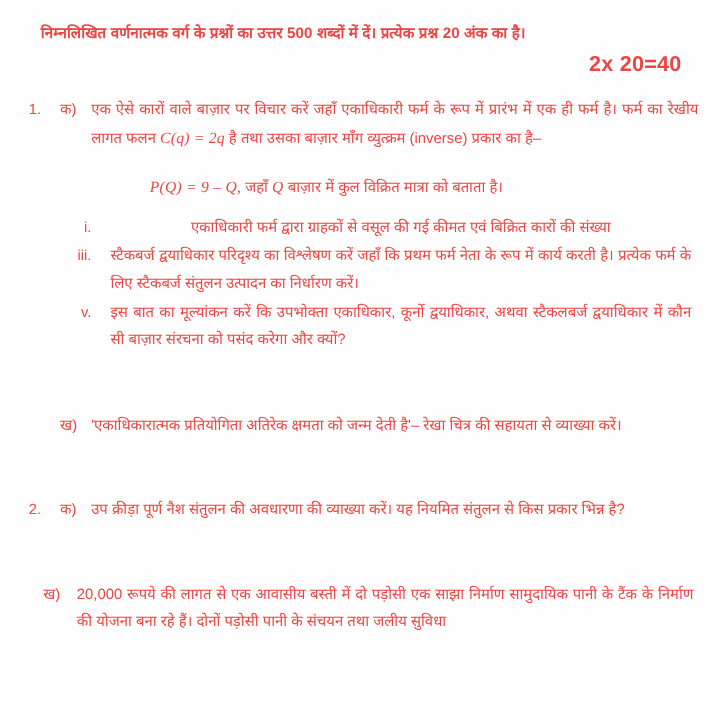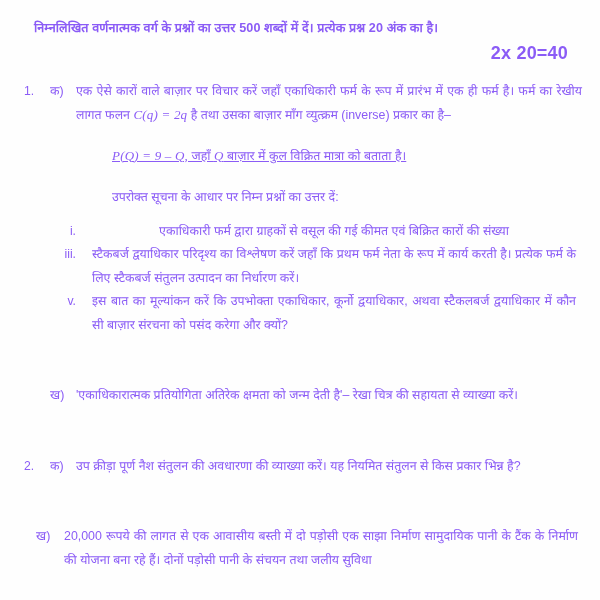--- a/index.html
+++ b/index.html
@@ -22,21 +22,21 @@
     box-sizing: border-box;
     padding: 14px 18px 0 14px;
     background: #fefefe;
   }
 
   
   .hi {
     font-family: "Liberation Sans", "DejaVu Sans", sans-serif;
     font-size: 12.4px;
     line-height: 23.5px;
-    color: #8b5cf6;
+    color: #ef4444;
     text-align: justify;
     text-justify: inter-word;
     -webkit-font-smoothing: antialiased;
   }
 
   .instruction {
     font-weight: bold;
     font-size: 12.6px;
     line-height: 20px;
     letter-spacing: 0.1px;
@@ -78,22 +78,21 @@
     top: 0;
     font-size: 12.4px;
     line-height: 23.5px;
     white-space: nowrap;
   }
 
   
   .indent-para {
     margin: 16px 0 0 62px;
     padding-right: 150px;
-    text-align: left;
-    text-decoration: underline;
+    text-align: center;
   }
   .indent-para2 {
     margin: 18px 0 0 62px;
     padding-right: 120px;
     text-align: left;
   }
 
   
   .romanlist {
     margin: 10px 0 0 0;
@@ -165,21 +164,20 @@
   <div class="qblock">
     <span class="hi qnum">1.</span>
 
     <div class="part">
       <span class="hi part-label">क)</span>
       <div class="hi"><span>एक ऐसे कारों वाले बाज़ार पर विचार करें जहाँ एकाधिकारी फर्म के रूप में प्रारंभ में एक ही फर्म है। फर्म का रेखीय लागत फलन </span><span class="mathi">C(q) = 2q</span><span> है तथा उसका बाज़ार माँग व्युत्क्रम (inverse) प्रकार का है–</span></div>
     </div>
 
     <div class="hi indent-para"><span class="mathi">P(Q) = 9 – Q,</span><span> जहाँ </span><span class="mathi">Q</span><span> बाज़ार में कुल विक्रित मात्रा को बताता है।</span></div>
 
-    <div class="hi indent-para2">उपरोक्त सूचना के आधार पर निम्न प्रश्नों का उत्तर दें:</div>
 
     <ul class="romanlist">
       <li>
         <span class="hi rnum">i.</span>
         <span class="hi rtext short">एकाधिकारी फर्म द्वारा ग्राहकों से वसूल की गई कीमत एवं बिक्रित कारों की संख्या</span>
       </li>
       <li>
         <span class="hi rnum">iii.</span>
         <span class="hi rtext">स्टैकबर्ज द्वयाधिकार परिदृश्य का विश्लेषण करें जहाँ कि प्रथम फर्म नेता के रूप में कार्य करती है। प्रत्येक फर्म के लिए स्टैकबर्ज संतुलन उत्पादन का निर्धारण करें।</span>
       </li>

